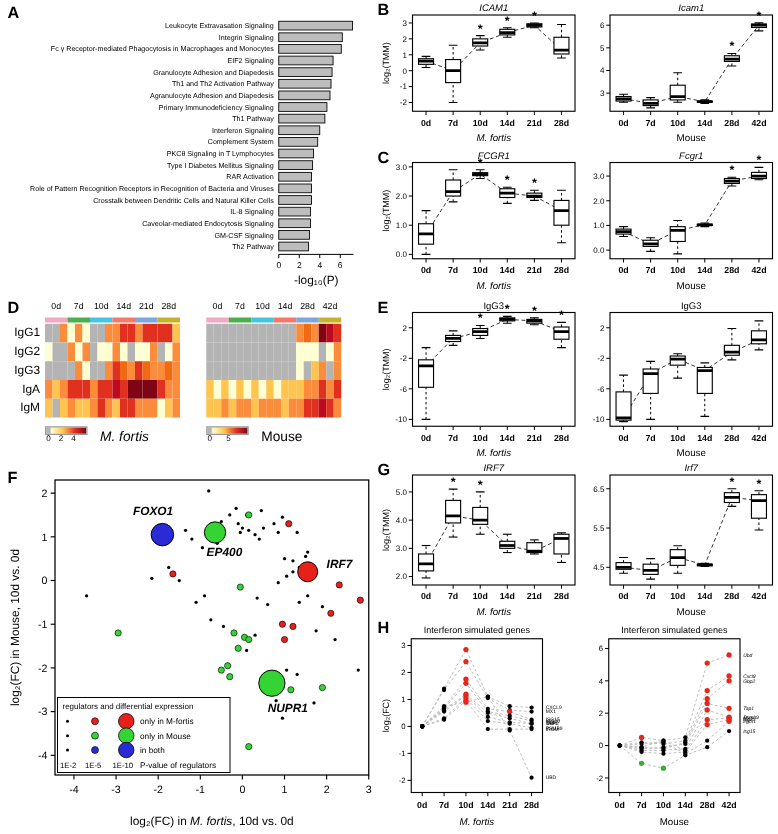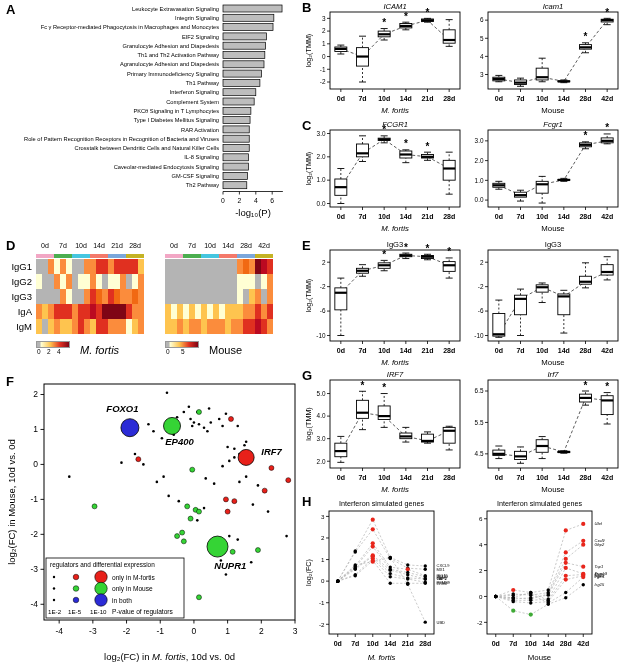--- a/index.html
+++ b/index.html
@@ -22,21 +22,21 @@
 <div class="fig">
   <span class="pl" style="left:6px;top:2px">A</span>
   <span class="pl" style="left:302px;top:0px">B</span>
   <span class="pl" style="left:302px;top:118px">C</span>
   <span class="pl" style="left:6px;top:238px">D</span>
   <span class="pl" style="left:302px;top:238px">E</span>
   <span class="pl" style="left:6px;top:374px">F</span>
   <span class="pl" style="left:302px;top:368px">G</span>
   <span class="pl" style="left:302px;top:494px">H</span>
 
-  <div id="panelA" class="abs" style="left:2px;top:0;width:298px;height:226px"><svg width="298" height="226" viewBox="0 0 298 226">
+  <div id="panelA" class="abs" style="left:2px;top:12px;width:298px;height:226px"><svg width="298" height="226" viewBox="0 0 298 226">
         <text x="217" y="10.6" text-anchor="end" font-size="5.7">Leukocyte Extravasation Signaling</text>
         <rect x="221" y="5" width="59.04" height="7" fill="#bdbdbd" stroke="#000" stroke-width="0.7"></rect>
         <text x="217" y="19.9" text-anchor="end" font-size="5.7">Integrin Signaling</text>
         <rect x="221" y="14.3" width="50.839999999999996" height="7" fill="#bdbdbd" stroke="#000" stroke-width="0.7"></rect>
         <text x="217" y="29.200000000000003" text-anchor="end" font-size="5.7">Fc γ Receptor-mediated Phagocytosis in Macrophages and Monocytes</text>
         <rect x="221" y="23.6" width="50.019999999999996" height="7" fill="#bdbdbd" stroke="#000" stroke-width="0.7"></rect>
         <text x="217" y="38.5" text-anchor="end" font-size="5.7">EIF2 Signaling</text>
         <rect x="221" y="32.900000000000006" width="43.459999999999994" height="7" fill="#bdbdbd" stroke="#000" stroke-width="0.7"></rect>
         <text x="217" y="47.800000000000004" text-anchor="end" font-size="5.7">Granulocyte Adhesion and Diapedesis</text>
         <rect x="221" y="42.2" width="42.64" height="7" fill="#bdbdbd" stroke="#000" stroke-width="0.7"></rect>

